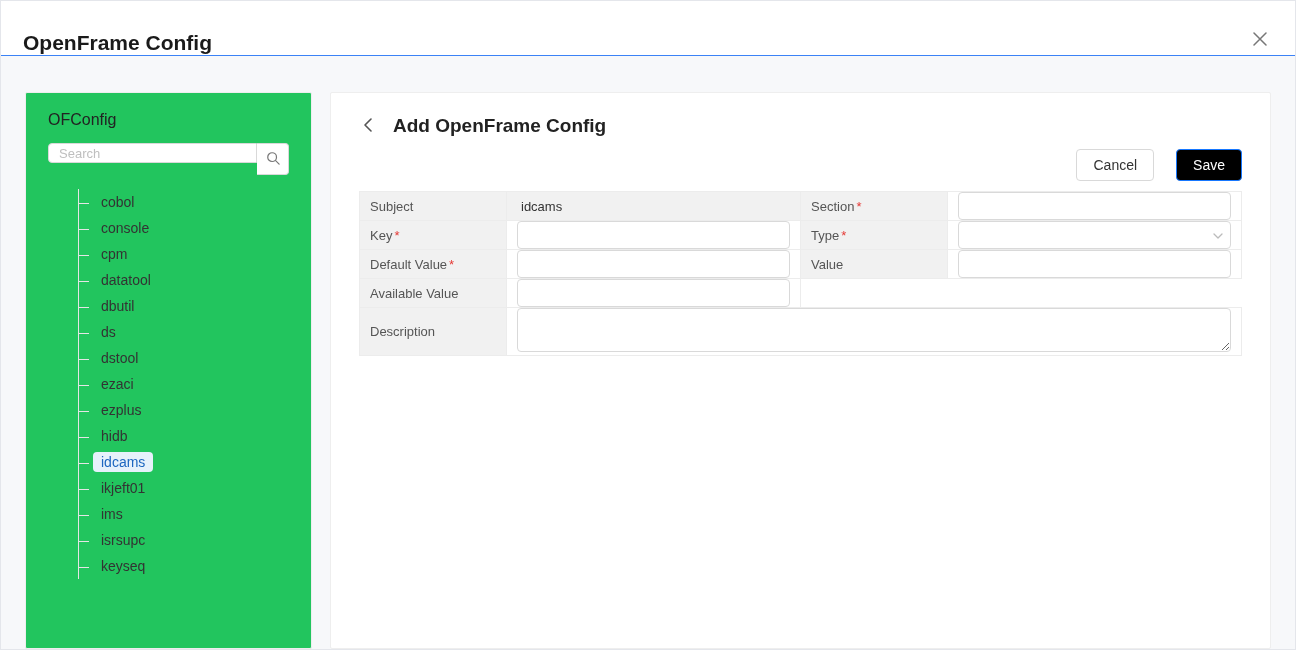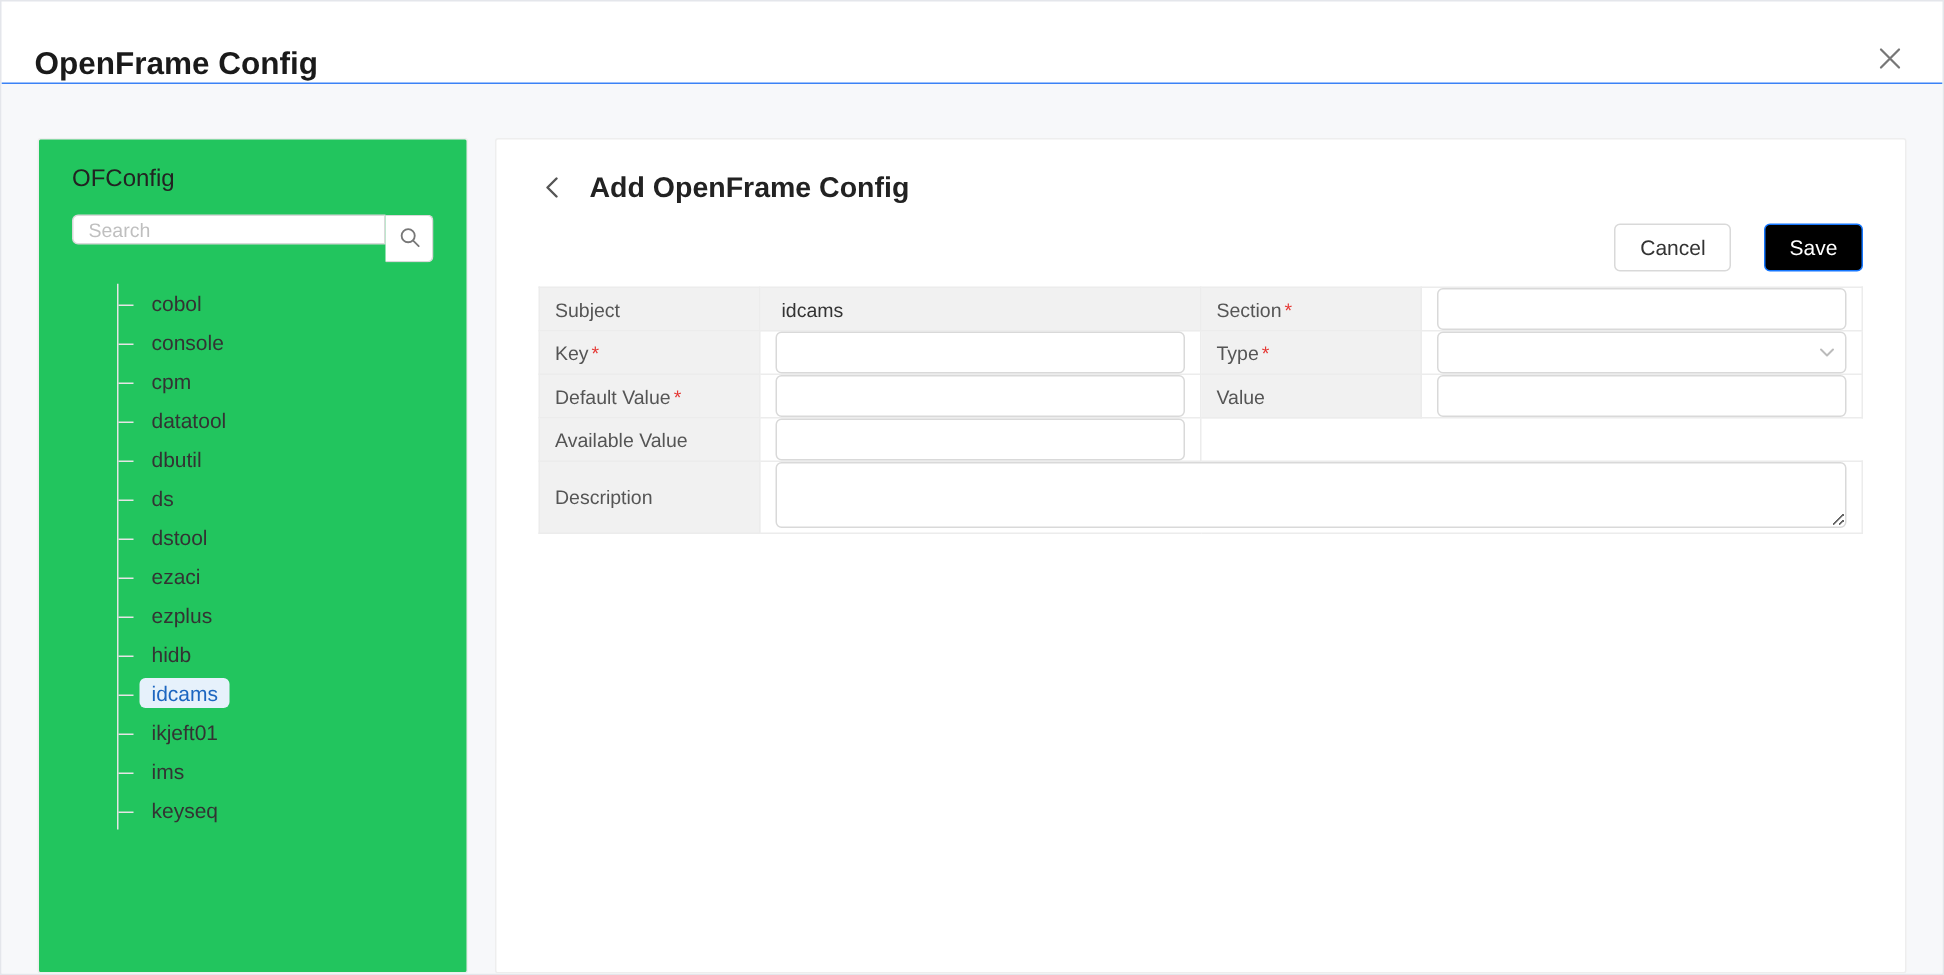--- a/index.html
+++ b/index.html
@@ -122,20 +122,21 @@
             <div class="tree-item-wrap"><span class="tree-item">datatool</span></div>
             <div class="tree-item-wrap"><span class="tree-item">dbutil</span></div>
             <div class="tree-item-wrap"><span class="tree-item">ds</span></div>
             <div class="tree-item-wrap"><span class="tree-item">dstool</span></div>
             <div class="tree-item-wrap"><span class="tree-item">ezaci</span></div>
             <div class="tree-item-wrap"><span class="tree-item">ezplus</span></div>
             <div class="tree-item-wrap"><span class="tree-item">hidb</span></div>
             <div class="tree-item-wrap"><span class="tree-item selected">idcams</span></div>
             <div class="tree-item-wrap"><span class="tree-item">ikjeft01</span></div>
             <div class="tree-item-wrap"><span class="tree-item">ims</span></div>
+            <div class="tree-item-wrap"><span class="tree-item">isrsupc</span></div>
             <div class="tree-item-wrap"><span class="tree-item">keyseq</span></div>
           </div>
       </div>
     </div>
 
     <div class="main">
       <div class="main-head">
         <span class="back-chevron">
           <svg width="12" height="14" viewBox="0 0 12 14">
               <path d="M8 1 L2 7 L8 13" stroke="#555" stroke-width="1.6" fill="none" stroke-linecap="round" stroke-linejoin="round"></path>

